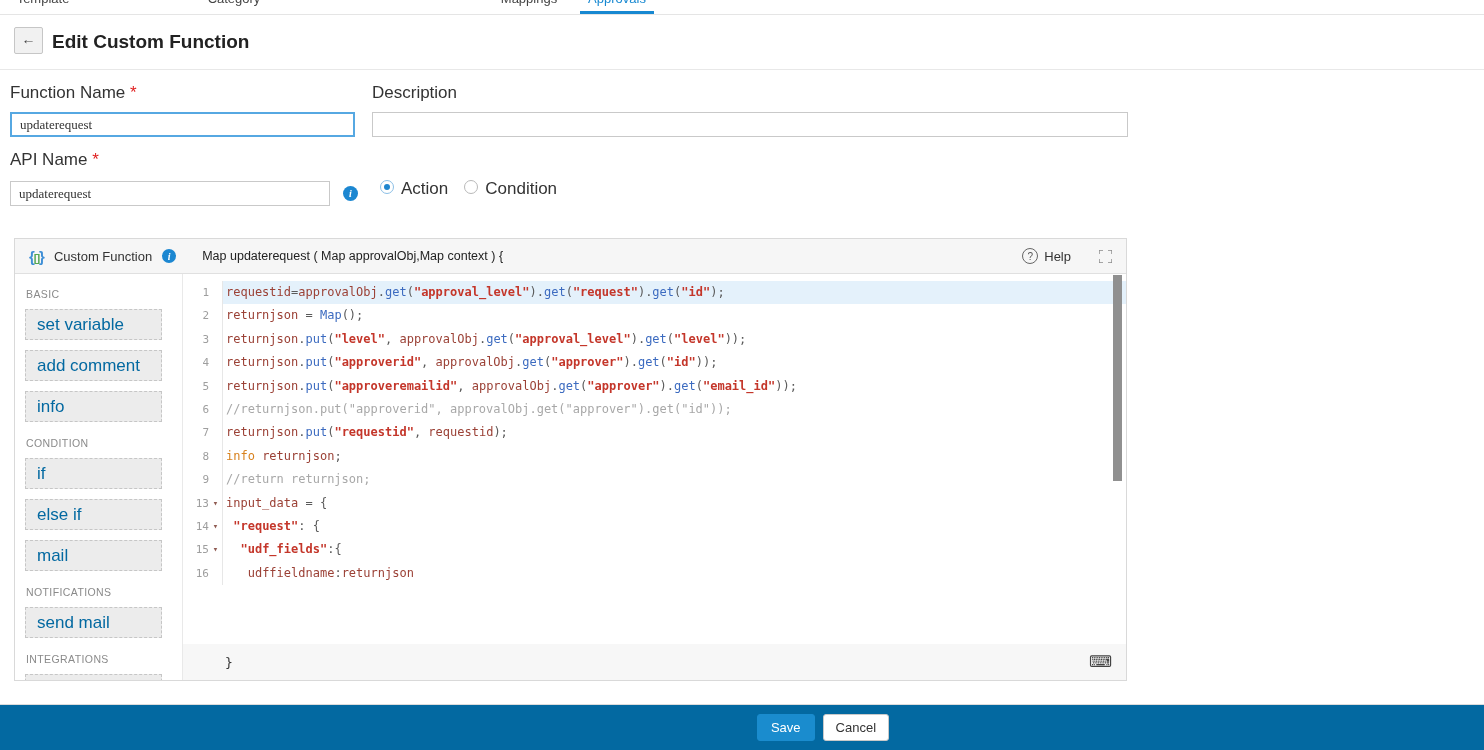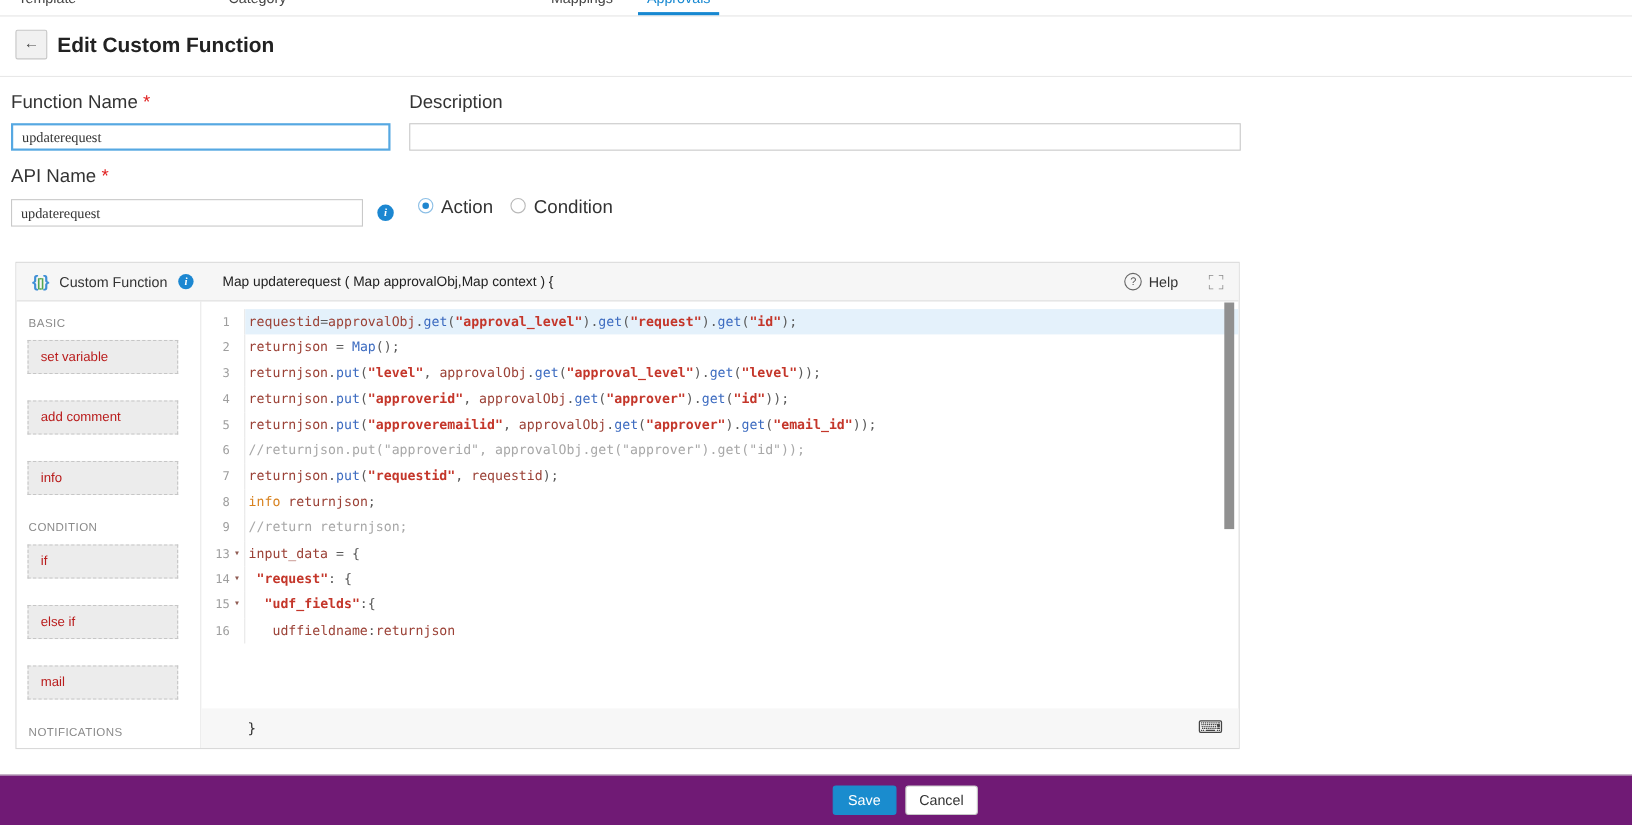--- a/index.html
+++ b/index.html
@@ -48,40 +48,40 @@
   .sig{margin-left:26px;font-size:12.5px;color:#222}
   .hd-right{margin-left:auto;display:flex;align-items:center}
   .help{display:flex;align-items:center;font-size:13px;color:#333;cursor:pointer;margin-right:28px}
   .help-q{width:14px;height:14px;border:1px solid #666;border-radius:50%;font-size:10px;color:#555;display:inline-flex;align-items:center;justify-content:center;margin-right:6px}
   .expand{cursor:pointer;display:inline-flex}
 
   .panel-body{display:flex;height:406px}
   .palette{width:157px;padding:14px 0 0 10px;overflow:hidden;flex-shrink:0}
   .psec{font-size:10.5px;color:#8a8a8a;letter-spacing:.4px;margin:0 0 9px 1px}
   .psec + .psec, .pitem + .psec{margin-top:15px}
-  .pitem{width:124px;height:29px;line-height:29px;background:#ececec;border:1px dashed #c6c6c6;font-size:12px;color:#b91c1c;padding-left:11px;margin-bottom:24px;cursor:move}
+  .pitem{width:124px;height:29px;line-height:29px;background:#ececec;border:1px dashed #c6c6c6;font-size:17px;color:#0369a1;padding-left:11px;margin-bottom:10px;cursor:move}
 
   .codewrap{flex:1;position:relative;border-left:1px solid #e9e9e9}
   .codeview{position:absolute;top:0;left:0;right:0;bottom:36px;overflow:hidden;font-family:"DejaVu Sans Mono",monospace;font-size:12px;padding-top:7px}
   .crow{display:flex;height:23.4px;line-height:23.4px;white-space:pre}
   .gut{display:flex;border-right:1px solid #e7e7e7;flex-shrink:0}
   .ln{width:26px;text-align:right;color:#9e9e9e;font-size:11px}
   .fold{width:13px;text-align:center;color:#8f5b52;font-size:9px}
   .ct{flex:1;padding-left:3px;color:#5a5a5a}
   .crow.active .ct{background:#e4f1fb}
   .tk-v{color:#9b4136}.tk-f{color:#3c6bc0}.tk-s{color:#c4362a;font-weight:bold}
   .tk-o{color:#5a5a5a}.tk-c{color:#a8a8a8}.tk-k{color:#d8821f}
   .sbar{position:absolute;top:1px;right:4px;width:9px;height:206px;background:#909090}
 
   .codefoot{position:absolute;left:0;right:0;bottom:0;height:36px;background:#f7f7f7;display:flex;align-items:center}
   .brace{margin-left:42px;font-family:"DejaVu Sans Mono",monospace;font-size:13px;color:#333}
   .kbd{margin-left:auto;margin-right:14px;font-size:16px;color:#444;cursor:pointer;line-height:1}
 
   
-  .footer{position:absolute;left:0;top:704px;width:100%;height:45px;background:#701a75;border-top:1px solid #dcdcdc;display:flex;align-items:center;justify-content:center}
+  .footer{position:absolute;left:0;top:704px;width:100%;height:45px;background:#0369a1;border-top:1px solid #dcdcdc;display:flex;align-items:center;justify-content:center}
   .fbtns{display:flex;gap:8px;transform:translateX(81px)}
   .btn-save{background:#1a8cce;color:#fff;border:1px solid #1a8cce;border-radius:3px;font-size:13px;padding:5px 13px;cursor:pointer;font-family:"Liberation Sans",sans-serif}
   .btn-cancel{background:#fff;color:#333;border:1px solid #c9c9c9;border-radius:3px;font-size:13px;padding:5px 12px;cursor:pointer;font-family:"Liberation Sans",sans-serif}
 </style>
 </head>
 <body>
 
 <div class="tabbar">
     <div class="tab t1">
       <span>Template</span>

